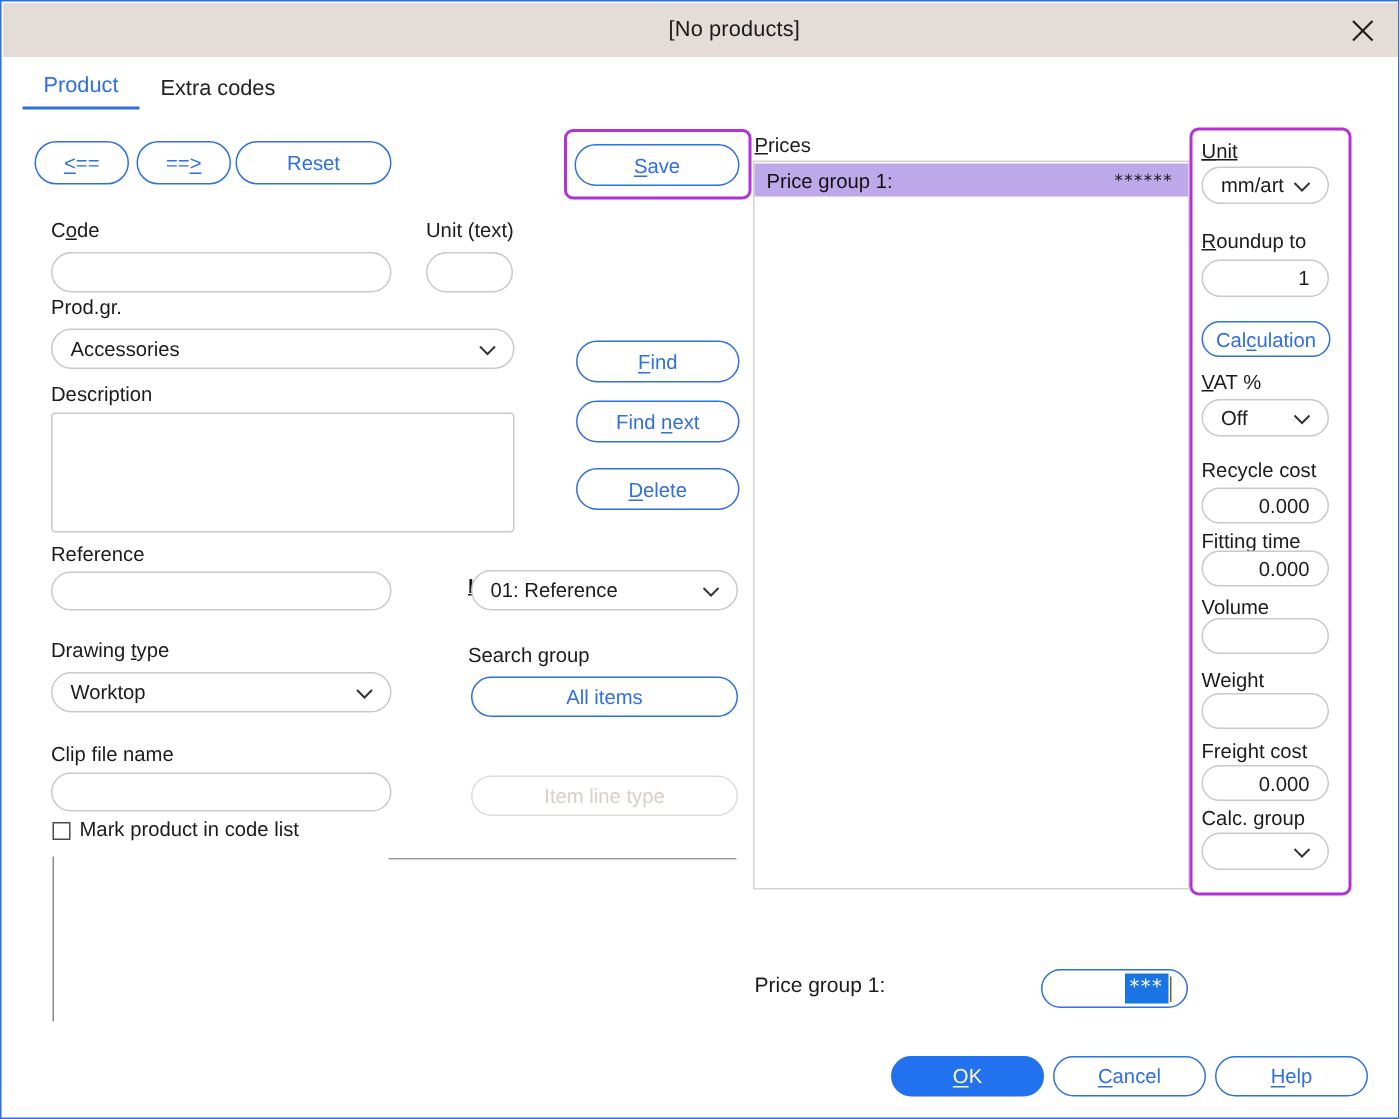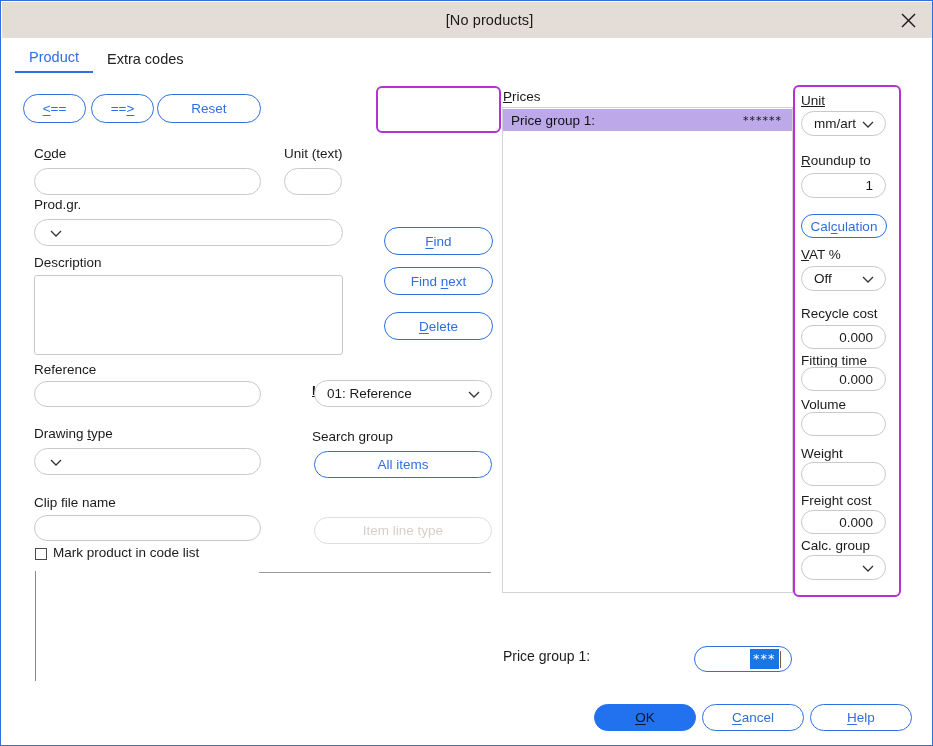--- a/index.html
+++ b/index.html
@@ -87,21 +87,21 @@
   .btn {
     position: absolute;
     background: #fff;
     border: 1px solid #2f6fe0;
     border-radius: 999px;
     color: #2f6fe0; font-size: 13.5px;
     display: flex; align-items: center; justify-content: center;
     cursor: pointer; white-space: nowrap;
   }
   .btn u { text-decoration: underline; text-underline-offset: 2px; }
-  .btn.primary { background: #2272f0; border-color: #2272f0; color: #0f172a; }
+  .btn.primary { background: #2272f0; border-color: #2272f0; color: #fef9c3; }
   .btn.disabled {
     border-color: #e0dcd9; color: #d8cfc9; cursor: default;
   }
 
   
   .checkrow {
     position: absolute; display: flex; align-items: flex-end; gap: 6px;
     font-size: 13.5px; color: #1b1b1b; cursor: pointer;
   }
   .checkbox {
@@ -192,20 +192,21 @@
   <div class="lbl" style="left:33px; top:145px;">
     C<u>o</u>de
   </div>
   <div class="field txt" style="left:33px; top:167px; width:227px; height:27px;"></div>
 
   <div class="lbl" style="left:283px; top:145px;">Unit (text)</div>
   <div class="field txt" style="left:283px; top:167px; width:58px; height:27px;"></div>
 
   <div class="lbl" style="left:33px; top:196px;">Prod.gr.</div>
   <div class="select" style="left:33px; top:218px; width:309px; height:27px;">
+    <span class="val">Accessories</span>
     <span class="chev">
       <svg width="18" height="18" viewBox="0 0 18 18">
           <path d="M4 7 L9 12 L14 7" fill="none" stroke="#333" stroke-width="1.3"></path>
         </svg>
     </span>
   </div>
 
   <div class="lbl" style="left:33px; top:254px;">Description</div>
   <div class="textarea" style="left:33px; top:274px; width:309px; height:80px;"></div>
 
@@ -217,20 +218,21 @@
     <span class="val">01: Reference</span>
     <span class="chev">
       <svg width="18" height="18" viewBox="0 0 18 18">
           <path d="M4 7 L9 12 L14 7" fill="none" stroke="#333" stroke-width="1.3"></path>
         </svg>
     </span>
   </div>
 
   <div class="lbl" style="left:33px; top:425px;">Drawing <u>t</u>ype</div>
   <div class="select" style="left:33px; top:447px; width:227px; height:27px;">
+    <span class="val">Worktop</span>
     <span class="chev">
       <svg width="18" height="18" viewBox="0 0 18 18">
           <path d="M4 7 L9 12 L14 7" fill="none" stroke="#333" stroke-width="1.3"></path>
         </svg>
     </span>
   </div>
 
   <div class="lbl" style="left:311px; top:428px;">Search <u>g</u>roup</div>
   <div class="btn" style="left:313px; top:450px; width:178px; height:27px;">All items</div>
 
@@ -240,20 +242,23 @@
   <div class="btn disabled" style="left:313px; top:516px; width:178px; height:27px;">Item line type</div>
 
   <div class="checkrow" style="left:34px; top:544px;">
     <span class="checkbox"></span>
     <span>Mark product in code list</span>
   </div>
 
   <div class="vline" style="left:34px; top:570px; height:110px;"></div>
   <div class="hline" style="left:258px; top:571px; width:232px;"></div>
 
+  <div class="btn" style="left:382px; top:95px; width:110px; height:28px;">
+    <span><u>S</u><span>ave</span></span>
+  </div>
   <div class="ring" style="left:375px; top:85px; width:125px; height:47px;"></div>
 
   <div class="btn" style="left:383px; top:226px; width:109px; height:28px;">
     <span><u>F</u><span>ind</span></span>
   </div>
   <div class="btn" style="left:383px; top:266px; width:109px; height:28px;">
     <span><span>Find&nbsp;</span><u>n</u><span>ext</span></span>
   </div>
   <div class="btn" style="left:383px; top:311px; width:109px; height:28px;">
     <span><u>D</u><span>elete</span></span>

